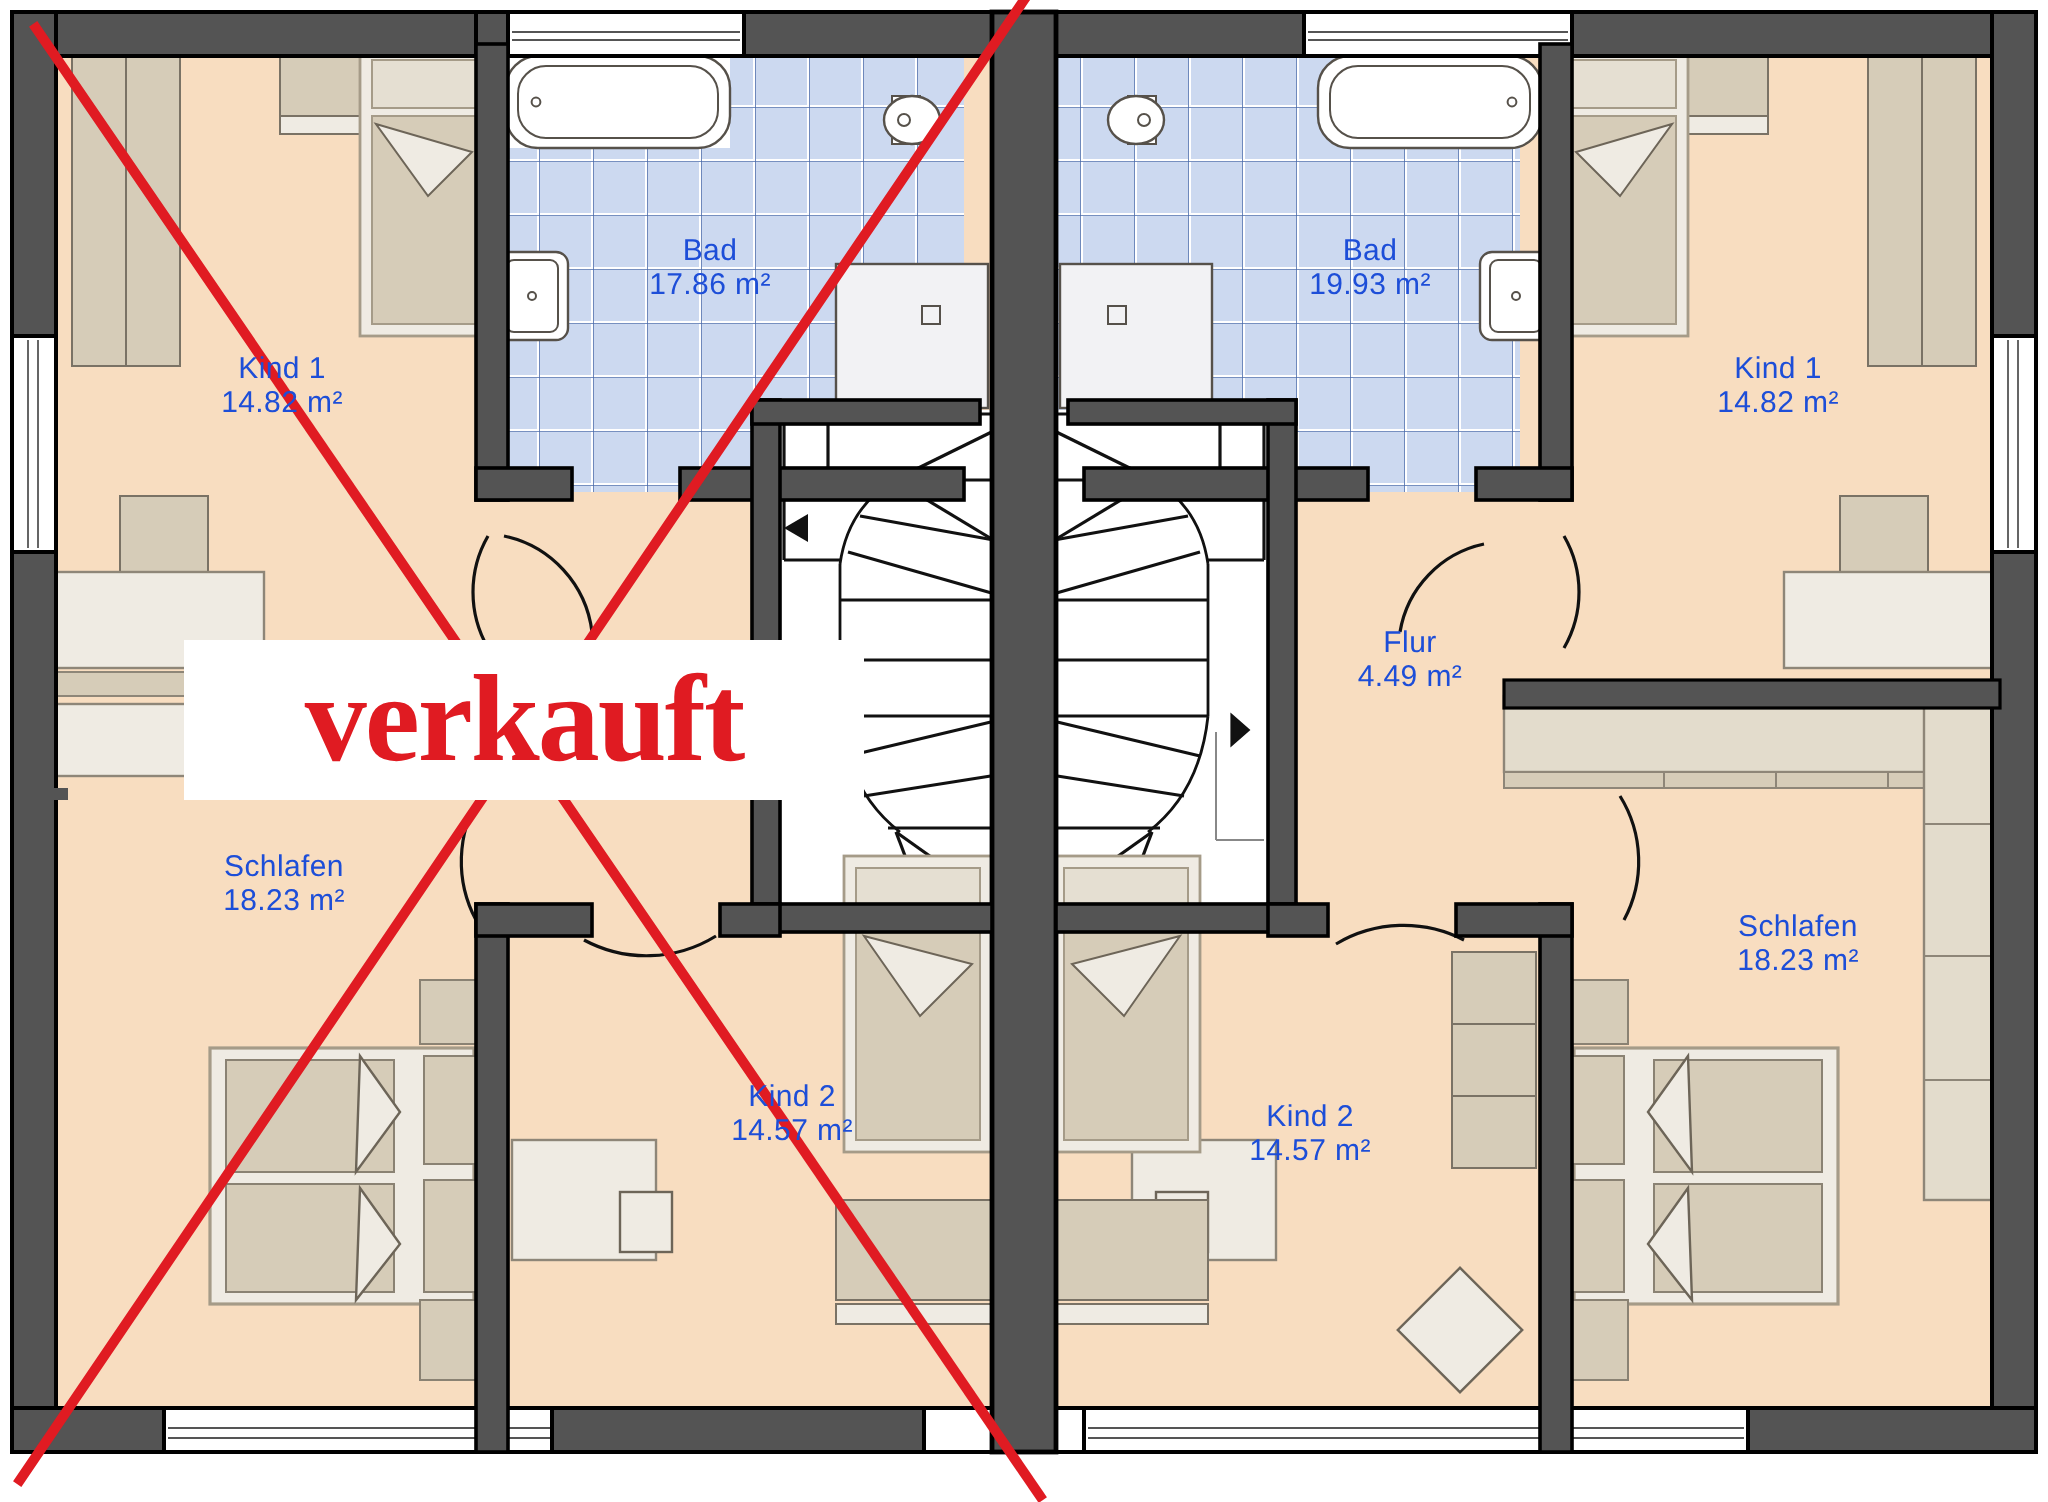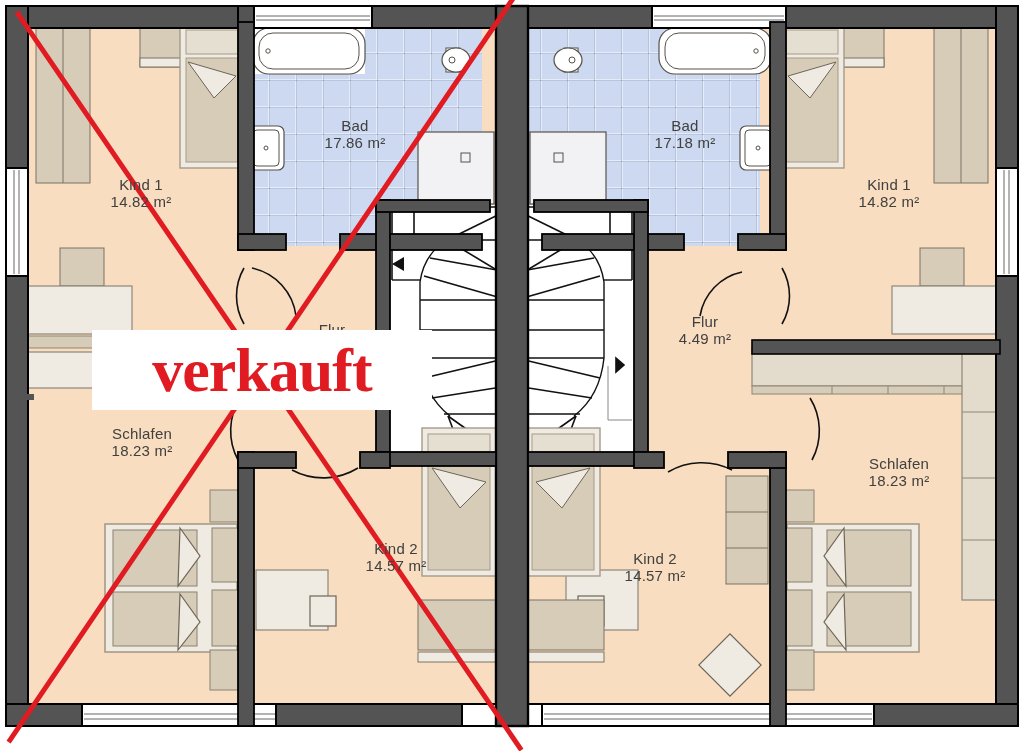--- a/index.html
+++ b/index.html
@@ -1,24 +1,24 @@
 <!DOCTYPE html>
 <html><head>
 <meta charset="utf-8">
 <style>
   html,body{margin:0;padding:0;background:#ffffff;}
   body{width:1024px;height:751px;overflow:hidden;
        font-family:"Liberation Sans", sans-serif;}
   #stage{position:relative;width:1024px;height:751px;background:#ffffff;}
   svg#plan{position:absolute;left:0;top:0;width:1024px;height:751px;}
-  .rmlabel{position:absolute;text-align:center;color:#404040;
+  .rmlabel{position:absolute;text-align:center;color:#1d4ed8;
            font-size:15px;line-height:17px;white-space:nowrap;
            letter-spacing:.2px;}
   .rmlabel b{font-weight:400;display:block;}
-  #sold{position:absolute;left:92px;top:330px;width:340px;height:80px;
+  #sold{position:absolute;left:92px;top:320px;width:340px;height:80px;
         background:#ffffff;display:flex;align-items:center;
         justify-content:center;}
   #sold span{color:#e01b22;font-size:62px;font-weight:bold;
              letter-spacing:-1px;line-height:62px;
              font-family:"Liberation Serif", serif;}
 </style>
 </head>
 <body>
 
 <div id="stage">
@@ -387,21 +387,21 @@
 <div class="rmlabel" style="left:77px;top:425px;width:130px;">
   <b>Schlafen</b>
       <b>18.23 m²</b>
 </div>
 <div class="rmlabel" style="left:336px;top:540px;width:120px;">
   <b>Kind 2</b>
       <b>14.57 m²</b>
 </div>
 <div class="rmlabel" style="left:625px;top:117px;width:120px;">
   <b>Bad</b>
-      <b>17.18 m²</b>
+      <b>19.93 m²</b>
 </div>
 <div class="rmlabel" style="left:645px;top:313px;width:120px;">
   <b>Flur</b>
       <b>4.49 m²</b>
 </div>
 <div class="rmlabel" style="left:829px;top:176px;width:120px;">
   <b>Kind 1</b>
       <b>14.82 m²</b>
 </div>
 <div class="rmlabel" style="left:834px;top:455px;width:130px;">

